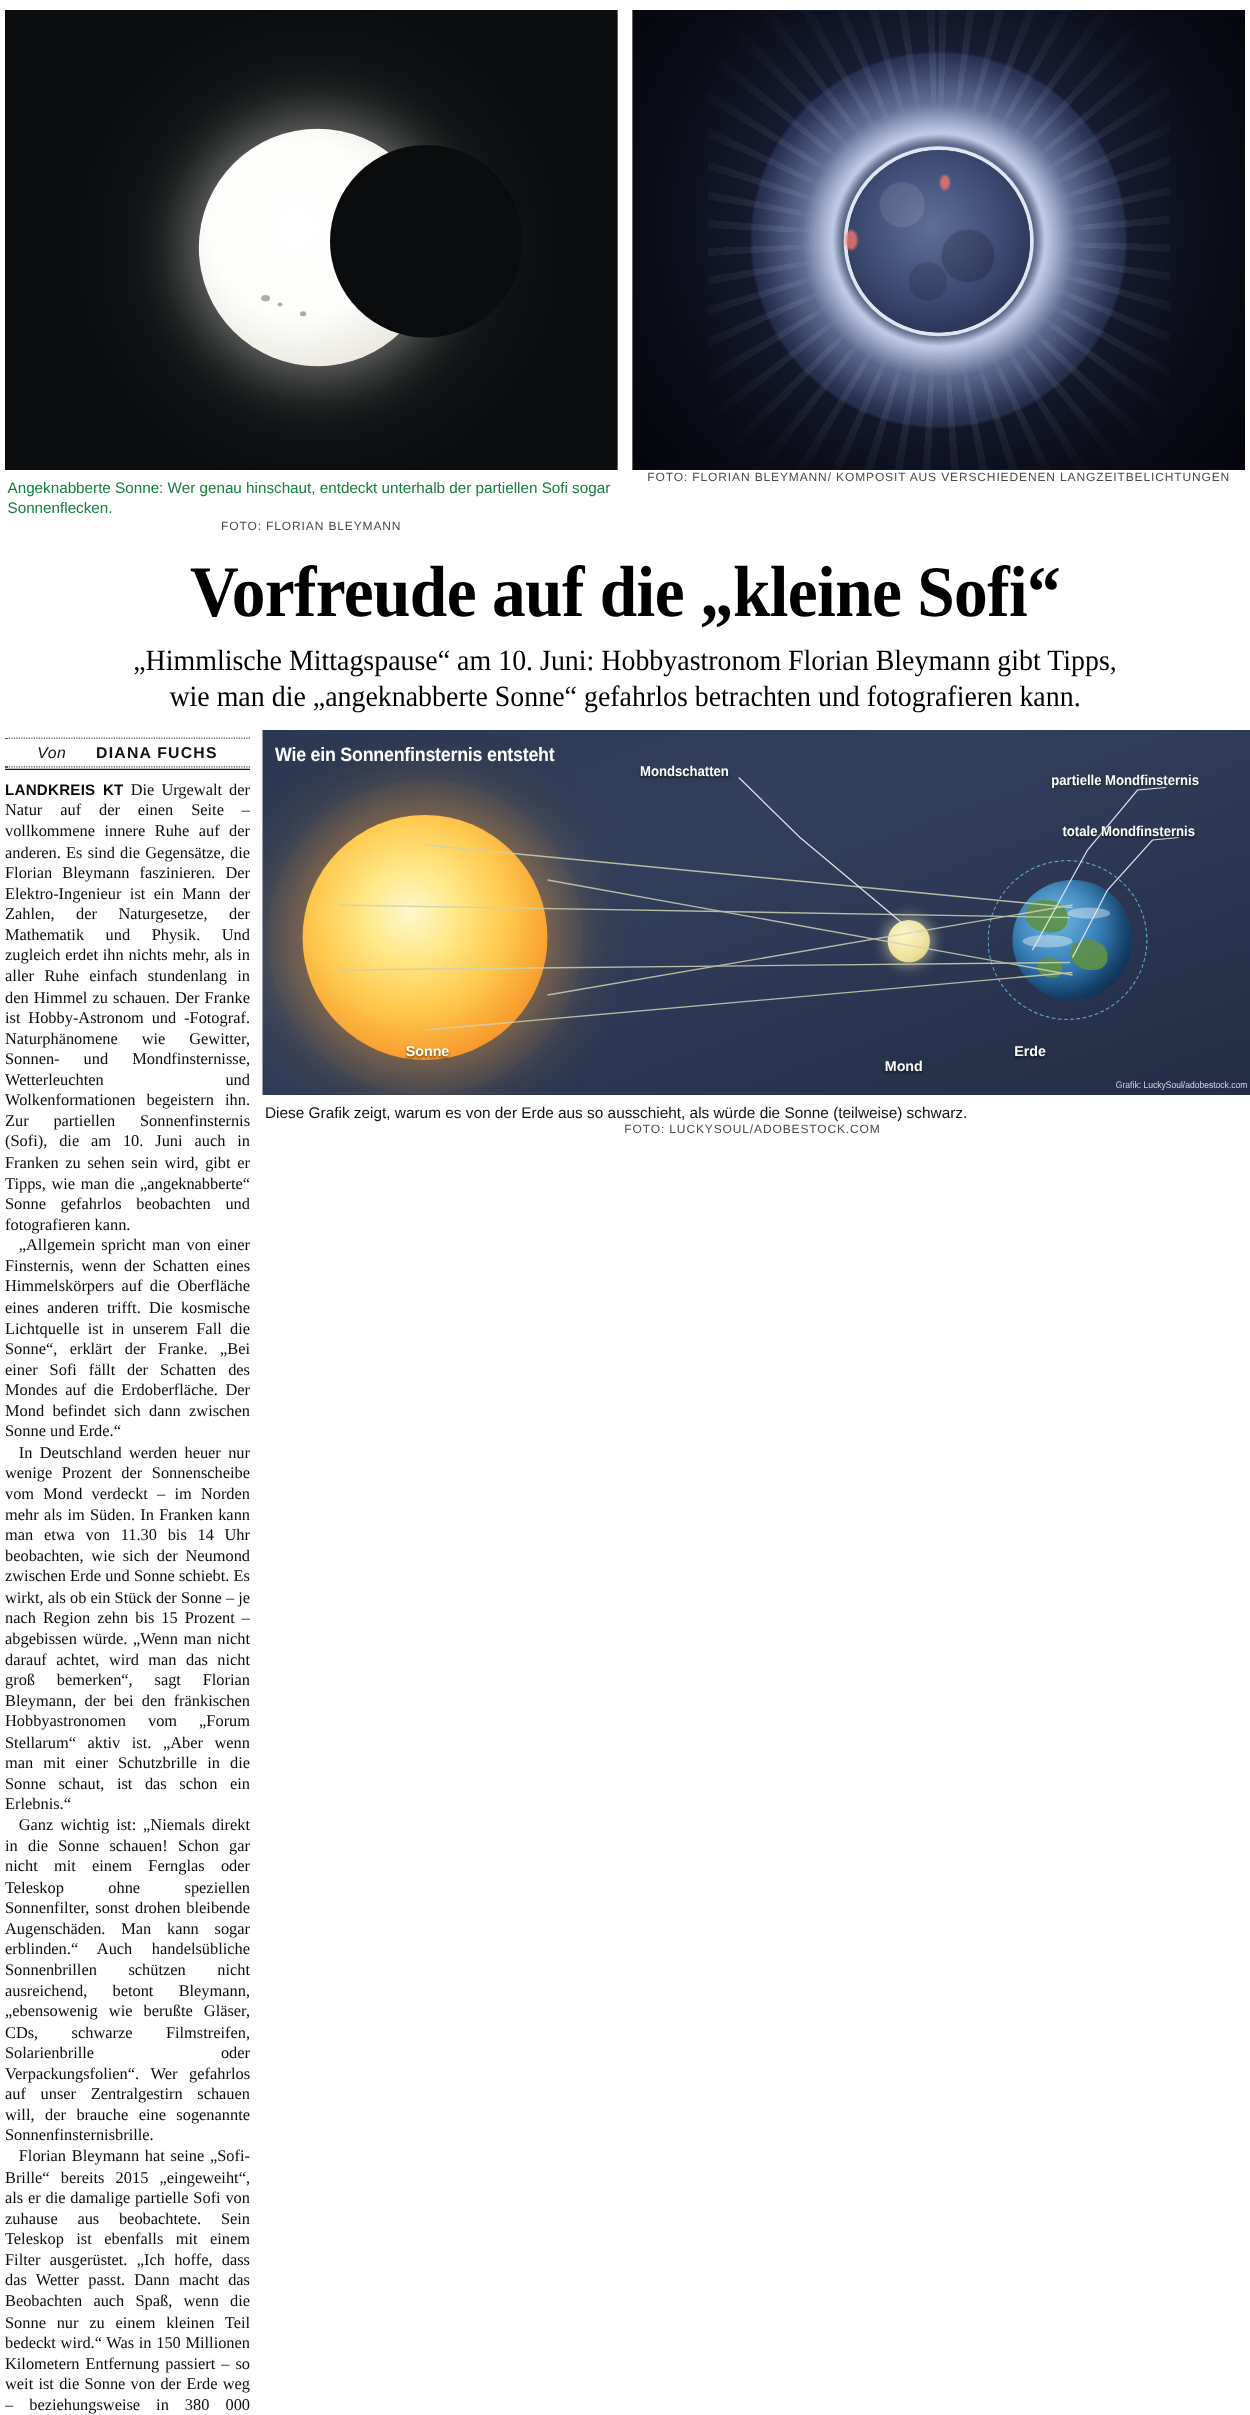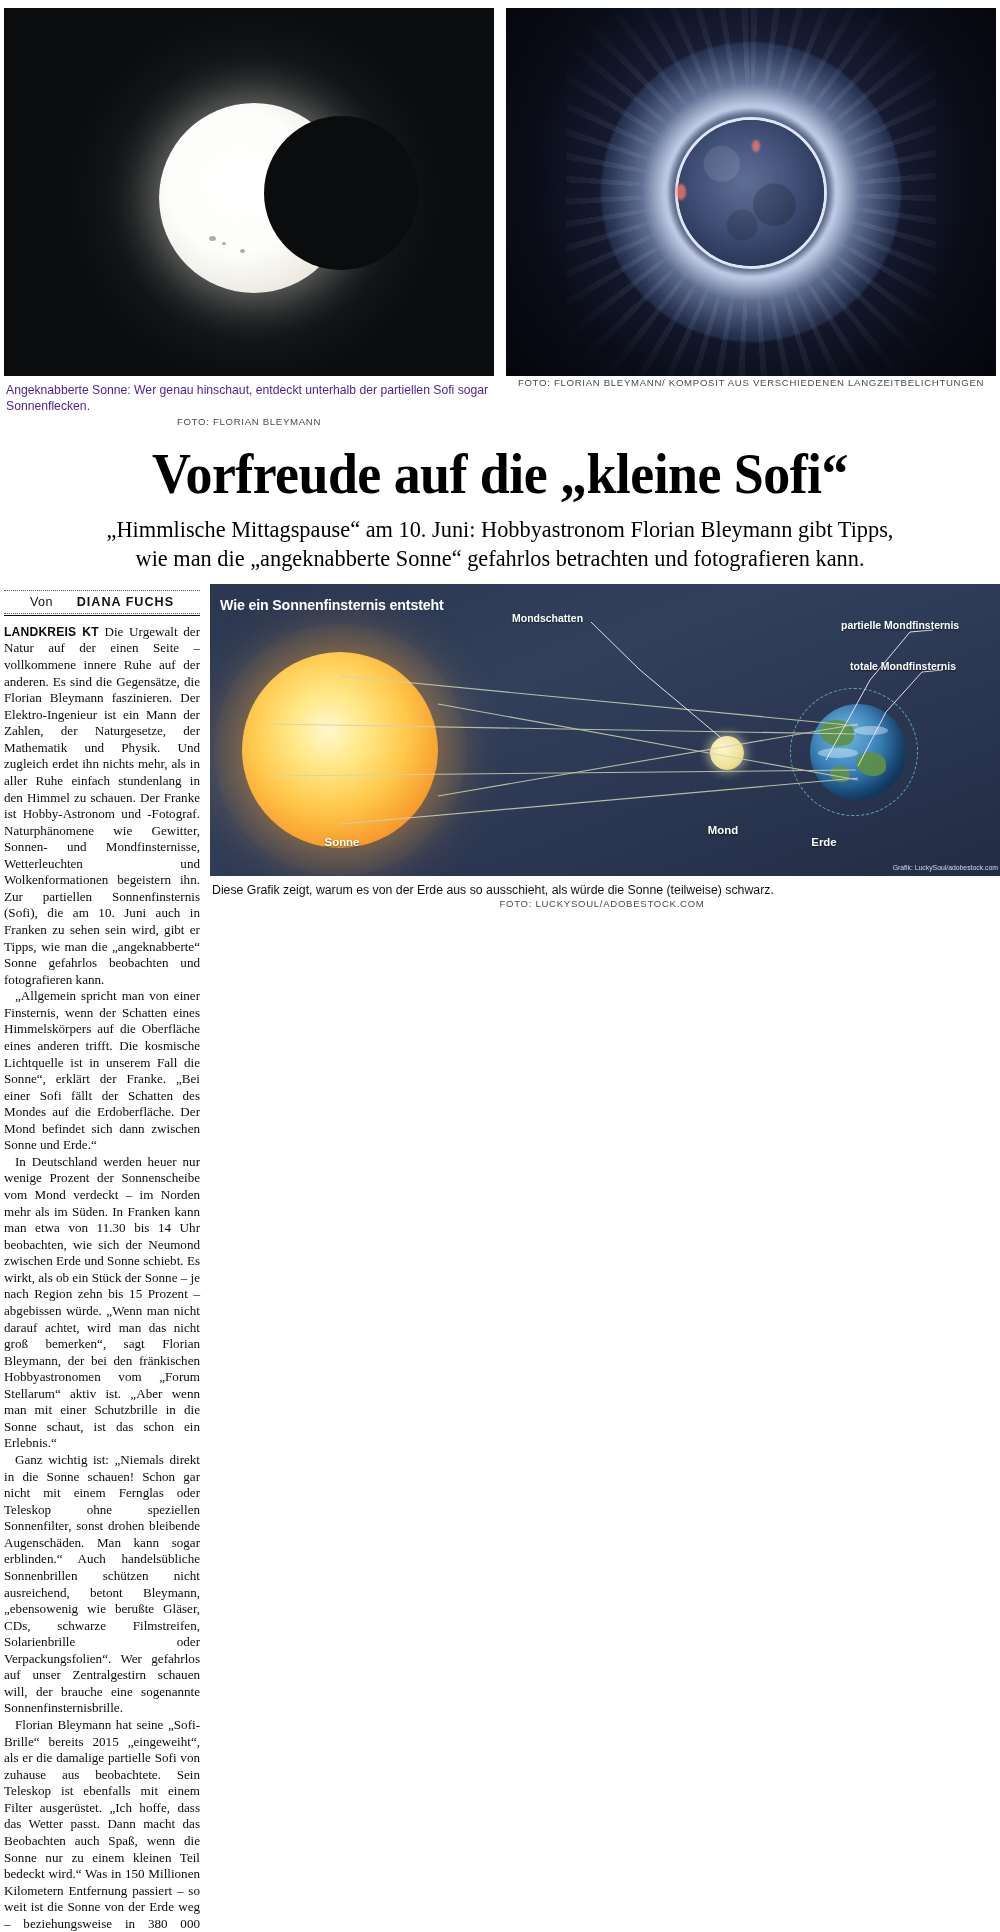--- a/index.html
+++ b/index.html
@@ -61,21 +61,21 @@
     background:
       radial-gradient(circle at 30% 30%, rgba(255,255,255,.10) 0 12%, rgba(0,0,0,0) 13%),
       radial-gradient(circle at 66% 58%, rgba(0,0,0,.18) 0 16%, rgba(0,0,0,0) 17%),
       radial-gradient(circle at 44% 72%, rgba(0,0,0,.14) 0 11%, rgba(0,0,0,0) 12%);
   }
   .te-prom { position:absolute; border-radius:50%; background:rgba(255,120,110,.75); filter:blur(1px); }
   .te-p1 { left:170px; top:176px; width:10px; height:16px; }
   .te-p2 { left:246px; top:132px; width:8px; height:12px; }
 
   .cap {
-    font-size:12.2px; line-height:1.34; color:#4c1d95; padding:6px 2px 0 2px;
+    font-size:12.2px; line-height:1.34; color:#15803d; padding:6px 2px 0 2px;
     font-family:"Liberation Sans", sans-serif;
   }
   .credit {
     font-size:9.6px; letter-spacing:.7px; color:#4a4a4a; text-align:center;
     font-family:"Liberation Sans", sans-serif; margin-top:1px;
   }
   .cap-wrap { position:relative; }
 
   
   .headline {
@@ -96,21 +96,21 @@
   .main { display:flex; gap:0; padding:10px 4px 0 4px; }
   .col-left { width:196px; }
   .col-right { width:794px; padding-left:10px; }
 
   .byline-box { padding-top:6px; }
   .dotrule { border-top:1px dotted #555; height:0; margin:0; }
   .byline {
     text-align:center; font-size:12.6px; letter-spacing:.4px; padding:4px 0 4px 0;
     font-family:"Liberation Sans", sans-serif;
   }
-  .byline .b-von { font-weight:normal; }
+  .byline .b-von { font-weight:normal;font-style:italic; }
   .byline .b-name { font-weight:bold; letter-spacing:1px;padding-left:20px; }
   .rule-solid { border-top:1.6px solid #111; margin:1px 0 0 0; }
 
   .body-text {
     font-family:"Liberation Serif", serif;
     font-size:13.1px; line-height:1.265; text-align:justify;
     color:#0b0b0b; hyphens:auto;
   }
   .body-text p { margin:0; text-indent:11px; }
   .body-text p.first { text-indent:0; margin-top:8px; }
@@ -270,21 +270,21 @@
           <polyline points="723,46 700,48 660,96 616,176"></polyline>
           <polyline points="733,86 712,88 676,128 648,182"></polyline>
         </g>
       </svg>
 
       <div class="ig-title">Wie ein Sonnenfinsternis entsteht</div>
       <div class="ig-label" style="left:302px; top:28px;">Mondschatten</div>
       <div class="ig-label" style="left:631px; top:35px;">partielle Mondfinsternis</div>
       <div class="ig-label" style="left:640px; top:76px;">totale Mondfinsternis</div>
       <div class="ig-label ig-label-c" style="left:104px; top:252px; width:56px;">Sonne</div>
-      <div class="ig-label ig-label-c" style="left:489px; top:240px; width:48px;">Mond</div>
+      <div class="ig-label ig-label-c" style="left:489px; top:264px; width:48px;">Mond</div>
       <div class="ig-label ig-label-c" style="left:590px; top:252px; width:48px;">Erde</div>
       <div class="ig-credit">Grafik: LuckySoul/adobestock.com</div>
     </div>
 
     <div class="ig-caption">Diese Grafik zeigt, warum es von der Erde aus so ausschieht, als würde die Sonne (teilweise) schwarz.</div>
     <div class="credit">FOTO: LUCKYSOUL/ADOBESTOCK.COM</div>
   </div>
 </div>
 
 </body></html>

